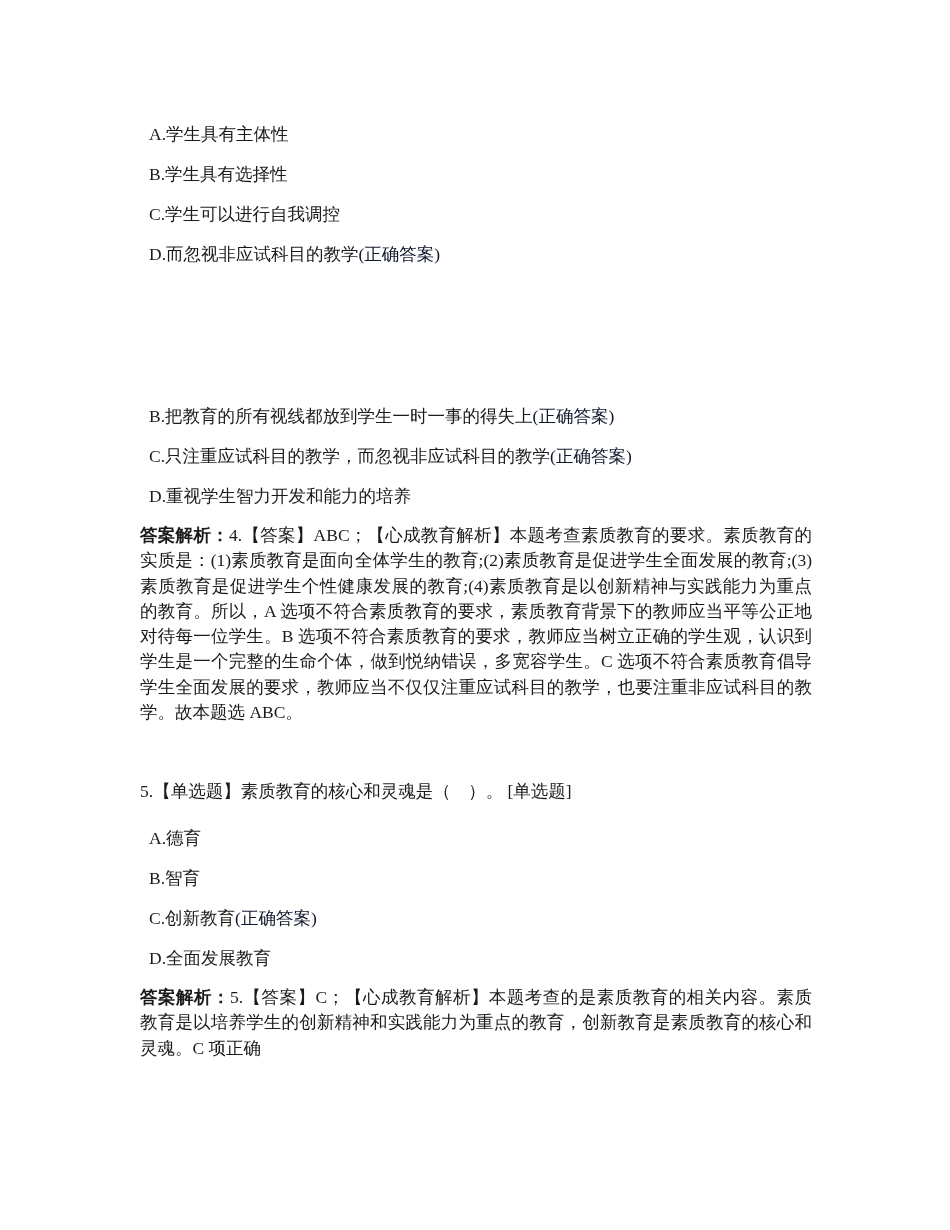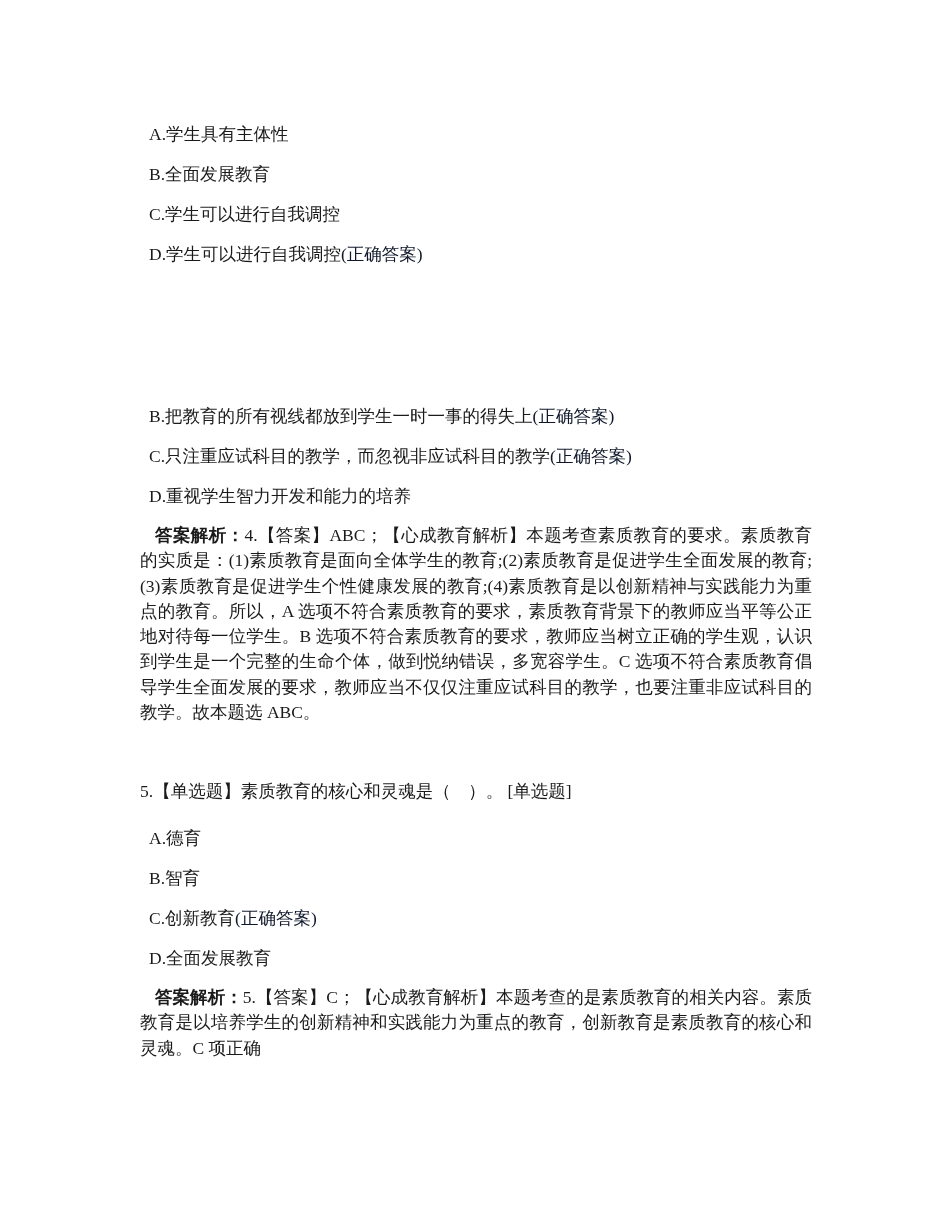--- a/index.html
+++ b/index.html
@@ -3,31 +3,31 @@
 <meta charset="utf-8">
 <style>
   html, body { margin:0; padding:0; background:#ffffff; }
   body { width:950px; height:1230px; position:relative; overflow:hidden;
          font-family:"Liberation Serif","DejaVu Serif",serif; color:#1a1a1a; font-size:17.5px; }
   .page { position:absolute; left:0; top:0; width:814px; height:1230px; }
   .opt { position:absolute; left:149px; white-space:nowrap; line-height:22px; }
   .q { position:absolute; left:140px; white-space:nowrap; line-height:22px; }
   .correct { color:#0f172a; }
   .exp { position:absolute; left:140px; width:672px; line-height:25.3px; text-align:justify; }
-  .exp b { font-weight:bold; font-family:Liberation Serif, serif;margin-left:15px; }
+  .exp b { font-weight:bold; font-family:Liberation Serif, serif; }
 </style>
 </head>
 <body>
 
 <div class="page">
 
   <div class="opt" style="top:123px"><span>A.学生具有主体性</span><span class="correct"></span></div>
-  <div class="opt" style="top:163px"><span>B.全面发展教育</span><span class="correct"></span></div>
+  <div class="opt" style="top:163px"><span>B.学生具有选择性</span><span class="correct"></span></div>
   <div class="opt" style="top:203px"><span>C.学生可以进行自我调控</span><span class="correct"></span></div>
-  <div class="opt" style="top:243px"><span>D.学生可以进行自我调控</span><span class="correct">(正确答案)</span></div>
+  <div class="opt" style="top:243px"><span>D.而忽视非应试科目的教学</span><span class="correct">(正确答案)</span></div>
 
   <div class="opt" style="top:405px"><span>B.把教育的所有视线都放到学生一时一事的得失上</span><span class="correct">(正确答案)</span></div>
   <div class="opt" style="top:485px"><span>D.重视学生智力开发和能力的培养</span><span class="correct"></span></div>
   <div class="opt" style="top:445px"><span>C.只注重应试科目的教学，而忽视非应试科目的教学</span><span class="correct">(正确答案)</span></div>
   <div class="exp" style="top:523px"><b>答案解析：</b><span>4.【答案】ABC；【心成教育解析】本题考查素质教育的要求。素质教育的实质是：(1)素质教育是面向全体学生的教育;(2)素质教育是促进学生全面发展的教育;(3)素质教育是促进学生个性健康发展的教育;(4)素质教育是以创新精神与实践能力为重点的教育。所以，A 选项不符合素质教育的要求，素质教育背景下的教师应当平等公正地对待每一位学生。B 选项不符合素质教育的要求，教师应当树立正确的学生观，认识到学生是一个完整的生命个体，做到悦纳错误，多宽容学生。C 选项不符合素质教育倡导学生全面发展的要求，教师应当不仅仅注重应试科目的教学，也要注重非应试科目的教学。故本题选 ABC。</span></div>
 
   <div class="q" style="top:780px">5.【单选题】素质教育的核心和灵魂是（　）。 [单选题]</div>
   <div class="opt" style="top:827px"><span>A.德育</span><span class="correct"></span></div>
   <div class="opt" style="top:867px"><span>B.智育</span><span class="correct"></span></div>
   <div class="opt" style="top:907px"><span>C.创新教育</span><span class="correct">(正确答案)</span></div>

